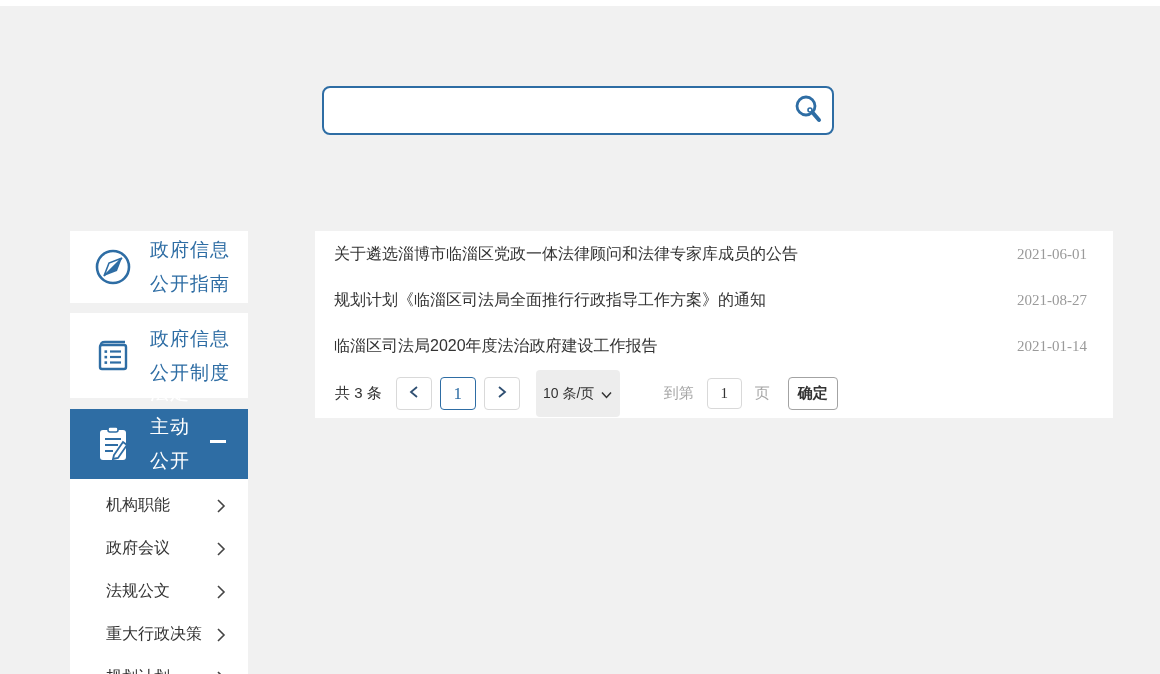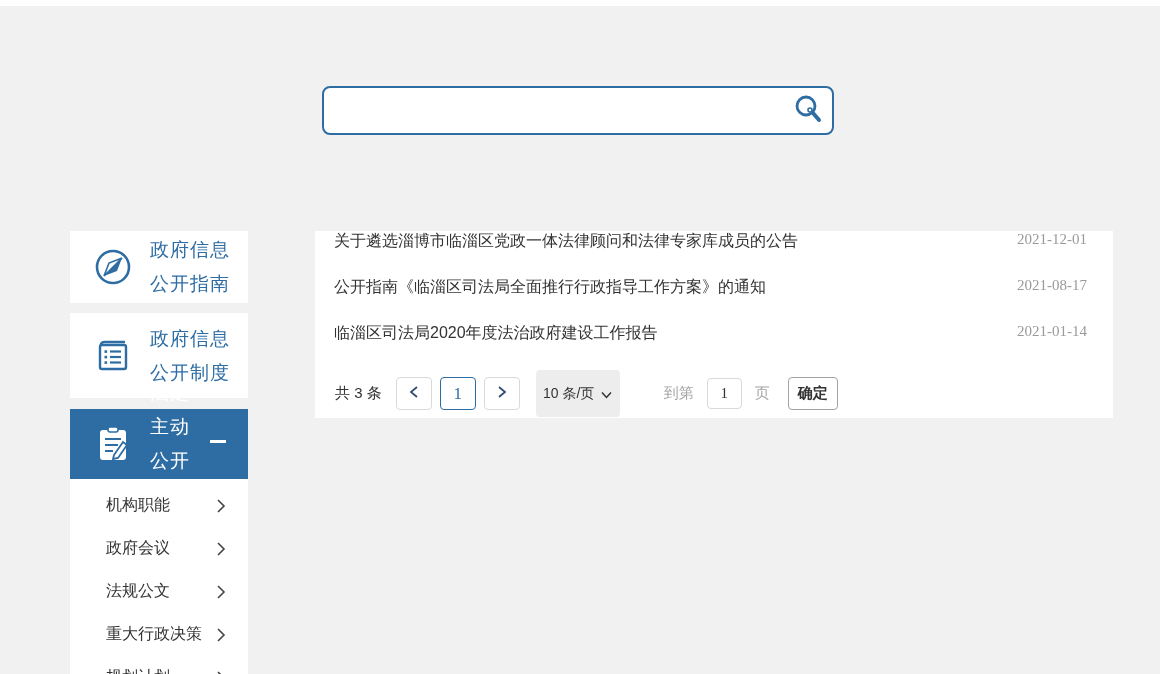--- a/index.html
+++ b/index.html
@@ -57,21 +57,21 @@
   }
   .sub-label { font-size: 16px; color: #333333; text-align: center; }
   .sub-chevron { margin-left: auto; display: flex; align-items: center; }
 
   
   .content-panel {
     position: absolute; left: 315px; top: 231px;
     width: 798px; height: 187px; background: #ffffff;
   }
   .article-row {
-    height: 46px; display: flex; 
+    height: 46px; display: flex; align-items: center;
     padding: 0 26px 0 19px; cursor: pointer;
   }
   .article-title { font-size: 16px; color: #333333; white-space: nowrap; overflow: hidden; }
   .article-date {
     margin-left: auto; font-family: "Liberation Serif", serif;
     font-size: 15px; color: #9a9a9a; flex: none; padding-left: 20px;
   }
 
   
   .pagination { height: 49px; display: flex; align-items: center; padding-left: 20px; }
@@ -217,25 +217,25 @@
             </svg>
         </span>
       </div>
     </div>
   </div>
 
   <div class="content-panel">
 
     <div class="article-row">
       <span class="article-title">关于遴选淄博市临淄区党政一体法律顾问和法律专家库成员的公告</span>
-      <span class="article-date">2021-12-01</span>
+      <span class="article-date">2021-06-01</span>
     </div>
     <div class="article-row">
-      <span class="article-title">公开指南《临淄区司法局全面推行行政指导工作方案》的通知</span>
-      <span class="article-date">2021-08-17</span>
+      <span class="article-title">规划计划《临淄区司法局全面推行行政指导工作方案》的通知</span>
+      <span class="article-date">2021-08-27</span>
     </div>
     <div class="article-row">
       <span class="article-title">临淄区司法局2020年度法治政府建设工作报告</span>
       <span class="article-date">2021-01-14</span>
     </div>
 
     <div class="pagination">
       <span class="pg-total">共 3 条</span>
 
       <button class="pg-btn">

